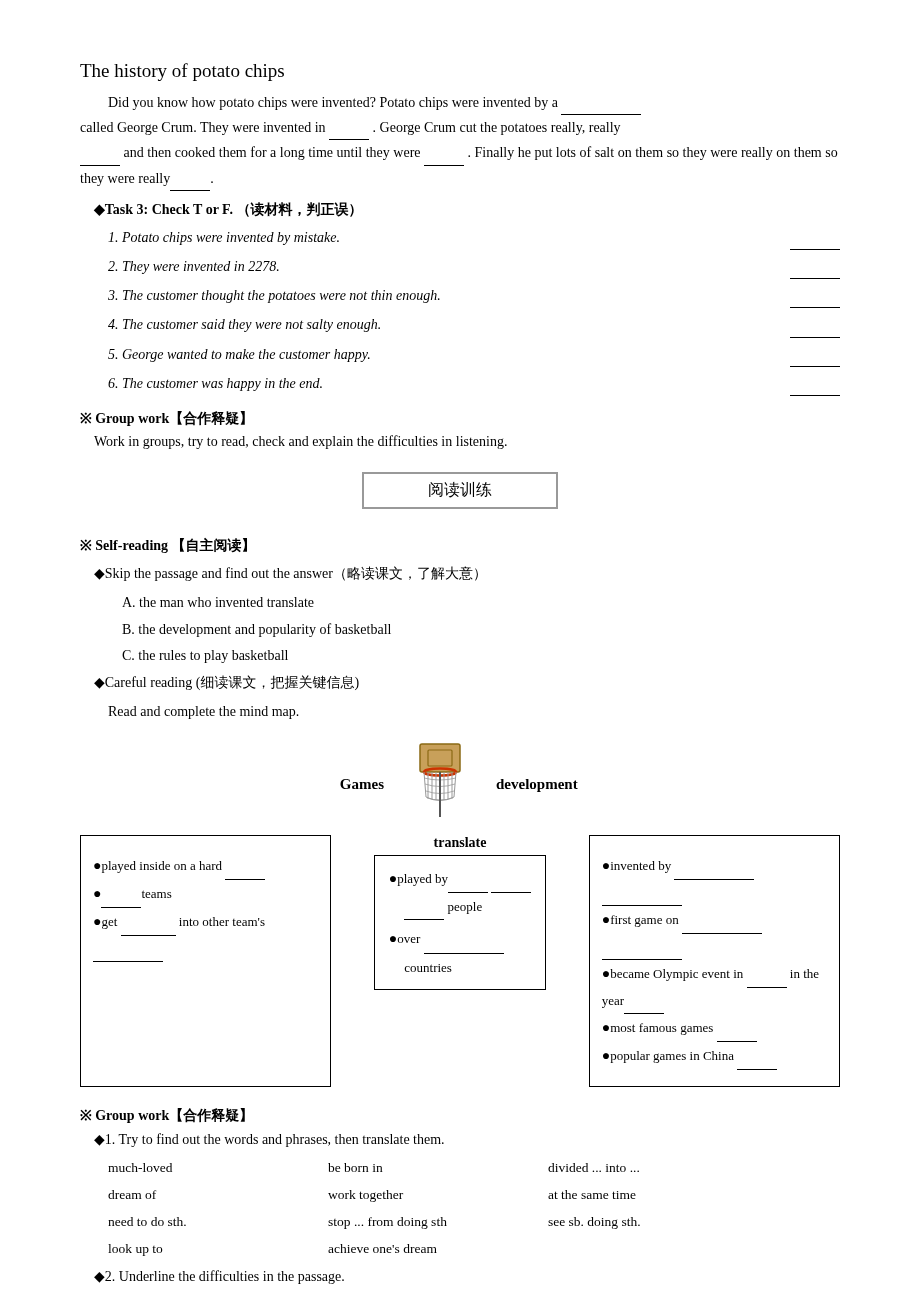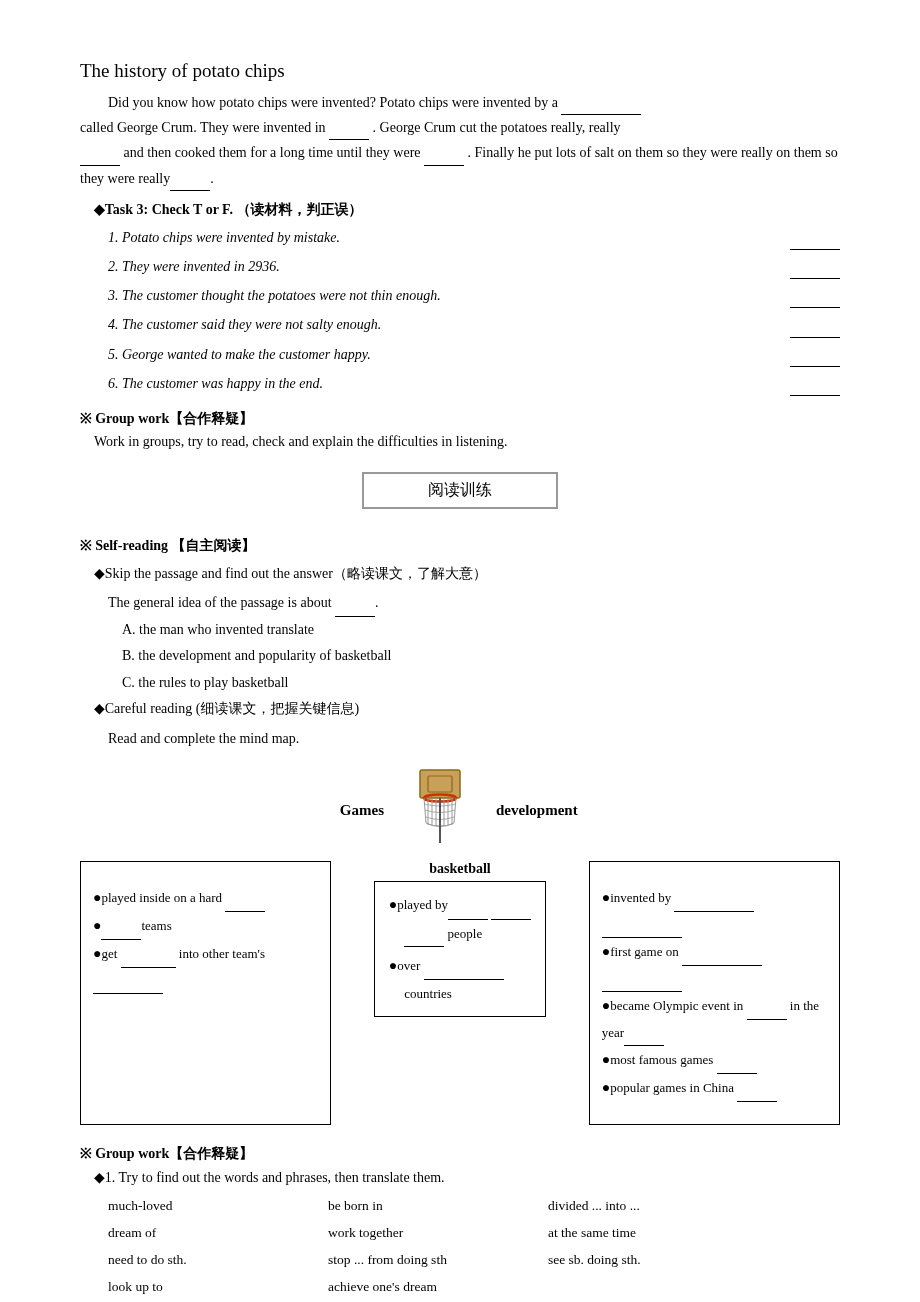--- a/index.html
+++ b/index.html
@@ -119,21 +119,21 @@
       text-align: left;
     }
     
     .mind-map-bottom {
       display: flex;
       gap: 16px;
       margin-top: 4px;
     }
     .mind-box {
       border: 1.5px solid #000;
-      padding: 22px 12px;
+      padding: 16px 12px;
       flex: 1;
       min-height: 120px;
       line-height: 2;
       font-size: 13px;
     }
     .mind-box-center {
       flex: 1;
       display: flex;
       flex-direction: column;
       align-items: center;
@@ -197,21 +197,21 @@
 </div>
 
 <div class="task-header indent1">◆Task 3: Check T or F. （读材料，判正误）</div>
 
 <div class="tf-list indent2">
   <div class="tf-item">
     <span>1. Potato chips were invented by mistake.</span>
     <span class="tf-blank"></span>
   </div>
   <div class="tf-item">
-    <span>2. They were invented in 2936.</span>
+    <span>2. They were invented in 2278.</span>
     <span class="tf-blank"></span>
   </div>
   <div class="tf-item">
     <span>3. The customer thought the potatoes were not thin enough.</span>
     <span class="tf-blank"></span>
   </div>
   <div class="tf-item">
     <span>4. The customer said they were not salty enough.</span>
     <span class="tf-blank"></span>
   </div>
@@ -232,24 +232,20 @@
 
 <div class="reading-section">
   <span class="reading-box">阅读训练</span>
 </div>
 
 <div class="self-reading">
   <div class="section-header">※ Self-reading 【自主阅读】</div>
 
   <div class="skip-passage indent1">◆Skip the passage and find out the answer（略读课文，了解大意）</div>
 
-  <div class="indent2" style="line-height:1.9;">
-    <span>The general idea of the passage is about</span>
-    <span class="blank blank-short"></span>.
-  </div>
 
   <div class="options">
     <div>A. the man who invented translate</div>
     <div>B. the development and popularity of basketball</div>
     <div>C. the rules to play basketball</div>
   </div>
 
   <div class="careful-reading">◆Careful reading (细读课文，把握关键信息)</div>
   <div class="indent2" style="line-height:1.9;">Read and complete the mind map.</div>
 </div>
@@ -297,21 +293,21 @@
       </div>
       <div>
         <span class="bullet">●</span><span class="blank blank-short"></span>teams
       </div>
       <div>
         <span class="bullet">●</span>get <span class="blank" style="min-width:55px;"></span> into other team's <span class="blank" style="min-width:70px;"></span>
       </div>
     </div>
 
     <div class="mind-box-center">
-      <div class="popularity-label">basketball</div>
+      <div class="popularity-label">translate</div>
       <div class="mind-center-box">
         <div>
           <span class="bullet">●</span>played by<span class="blank blank-short"></span> <span class="blank blank-short"></span><br>
           <span style="margin-left:1.2em;"></span><span class="blank blank-short"></span> people
         </div>
         <div style="margin-top:4px;">
           <span class="bullet">●</span>over <span class="blank blank-long"></span><br>
           <span style="margin-left:1.2em;">countries</span>
         </div>
       </div>

